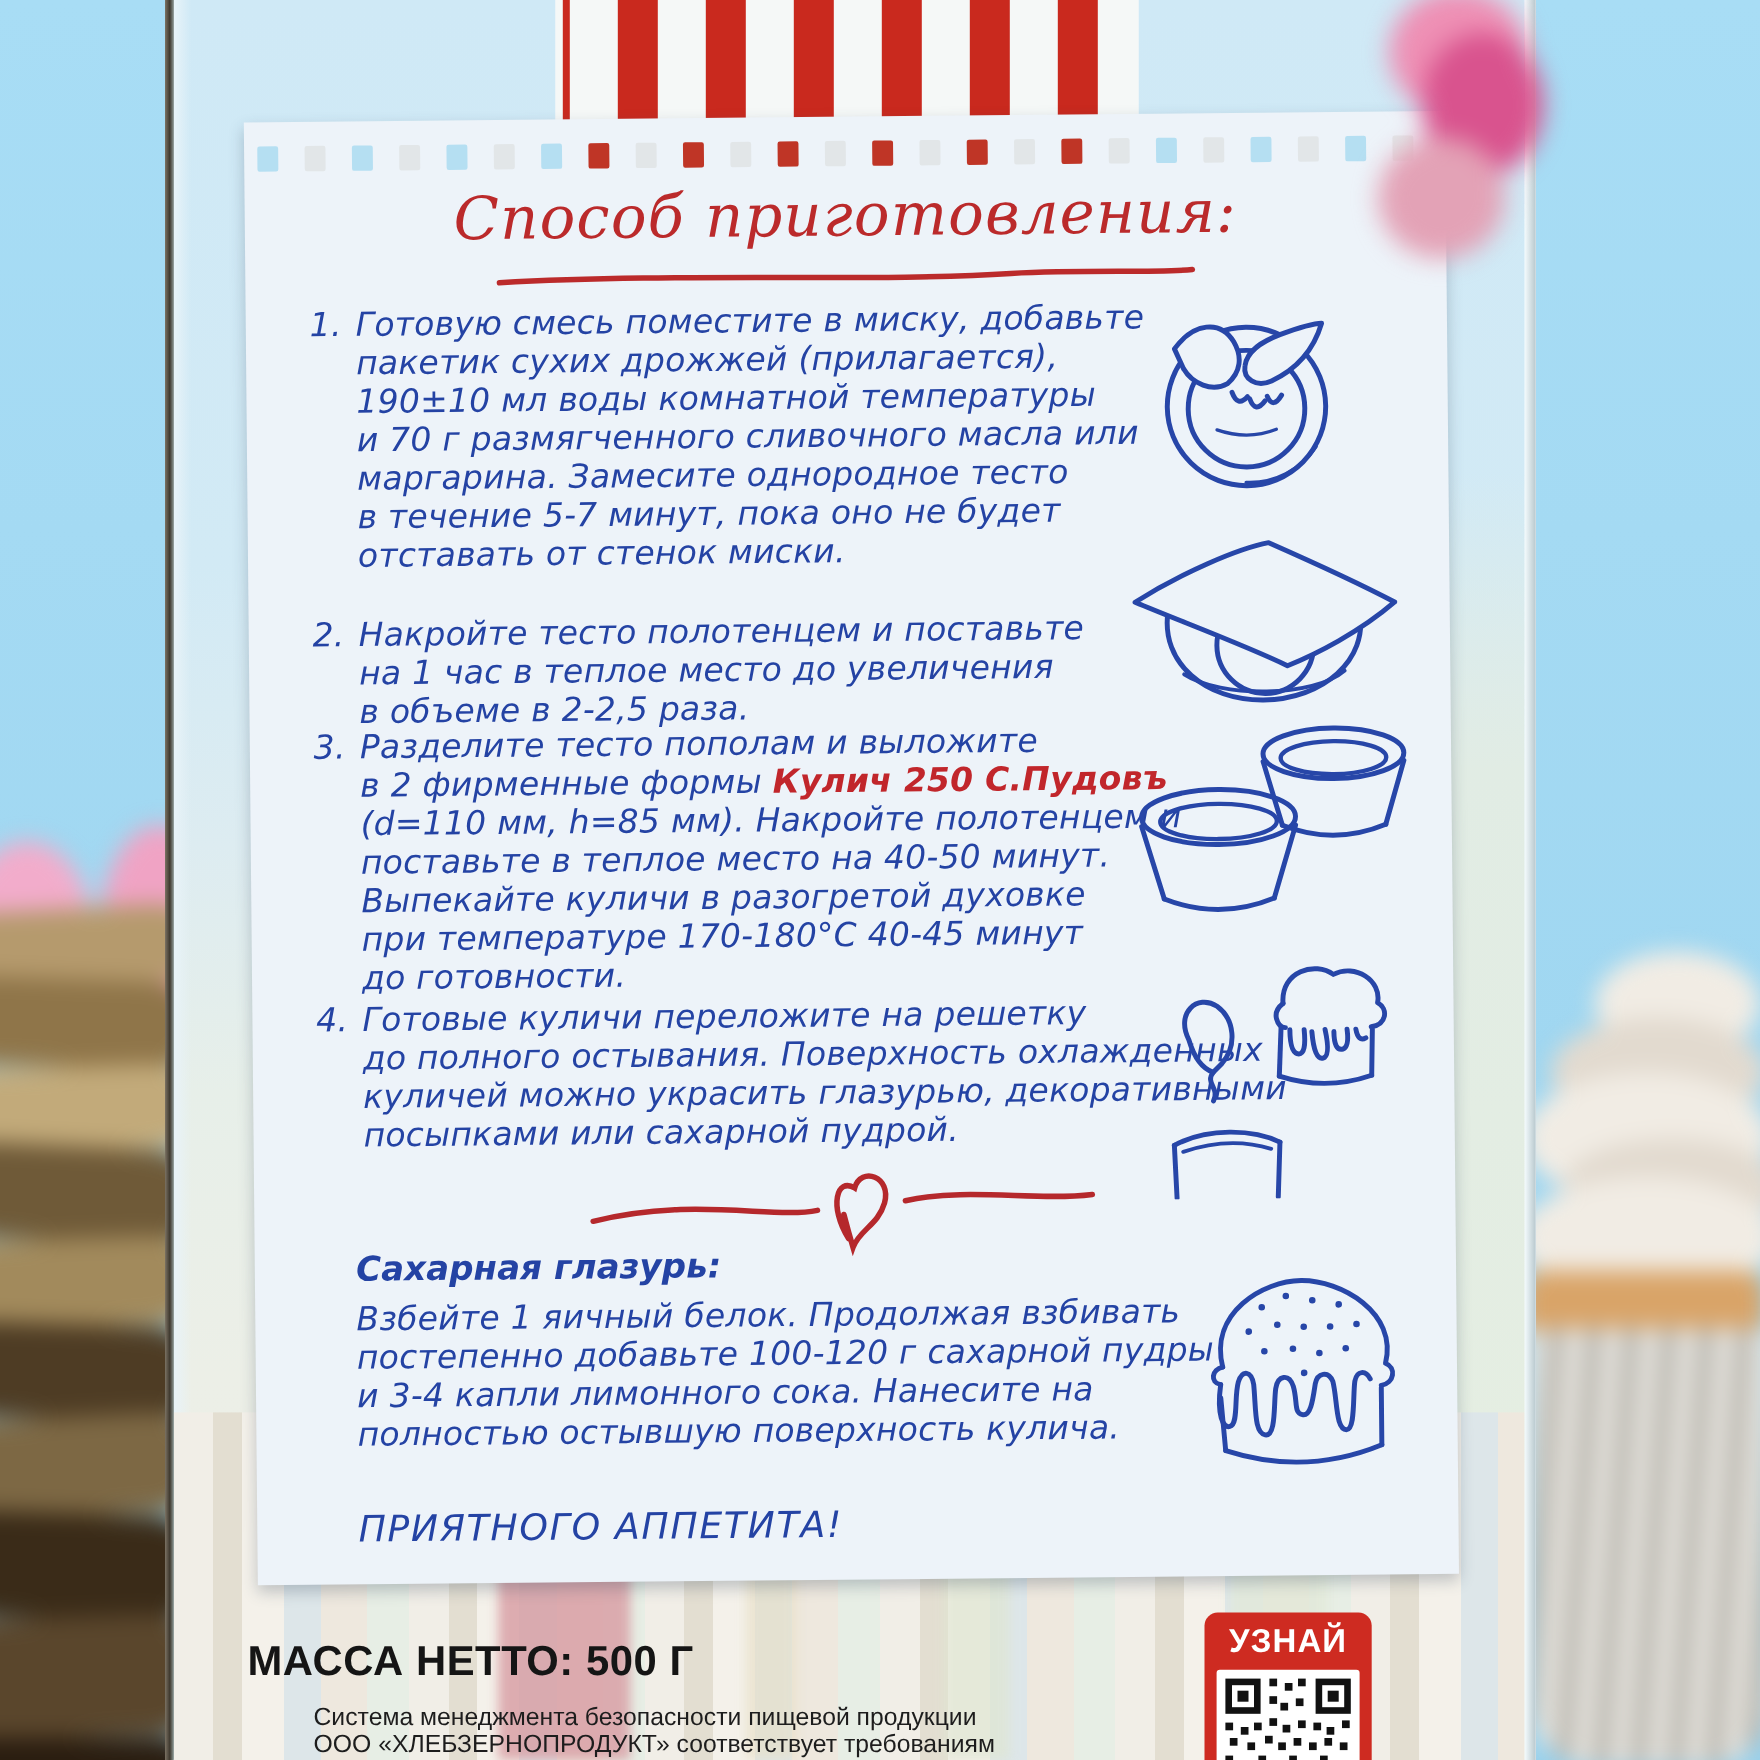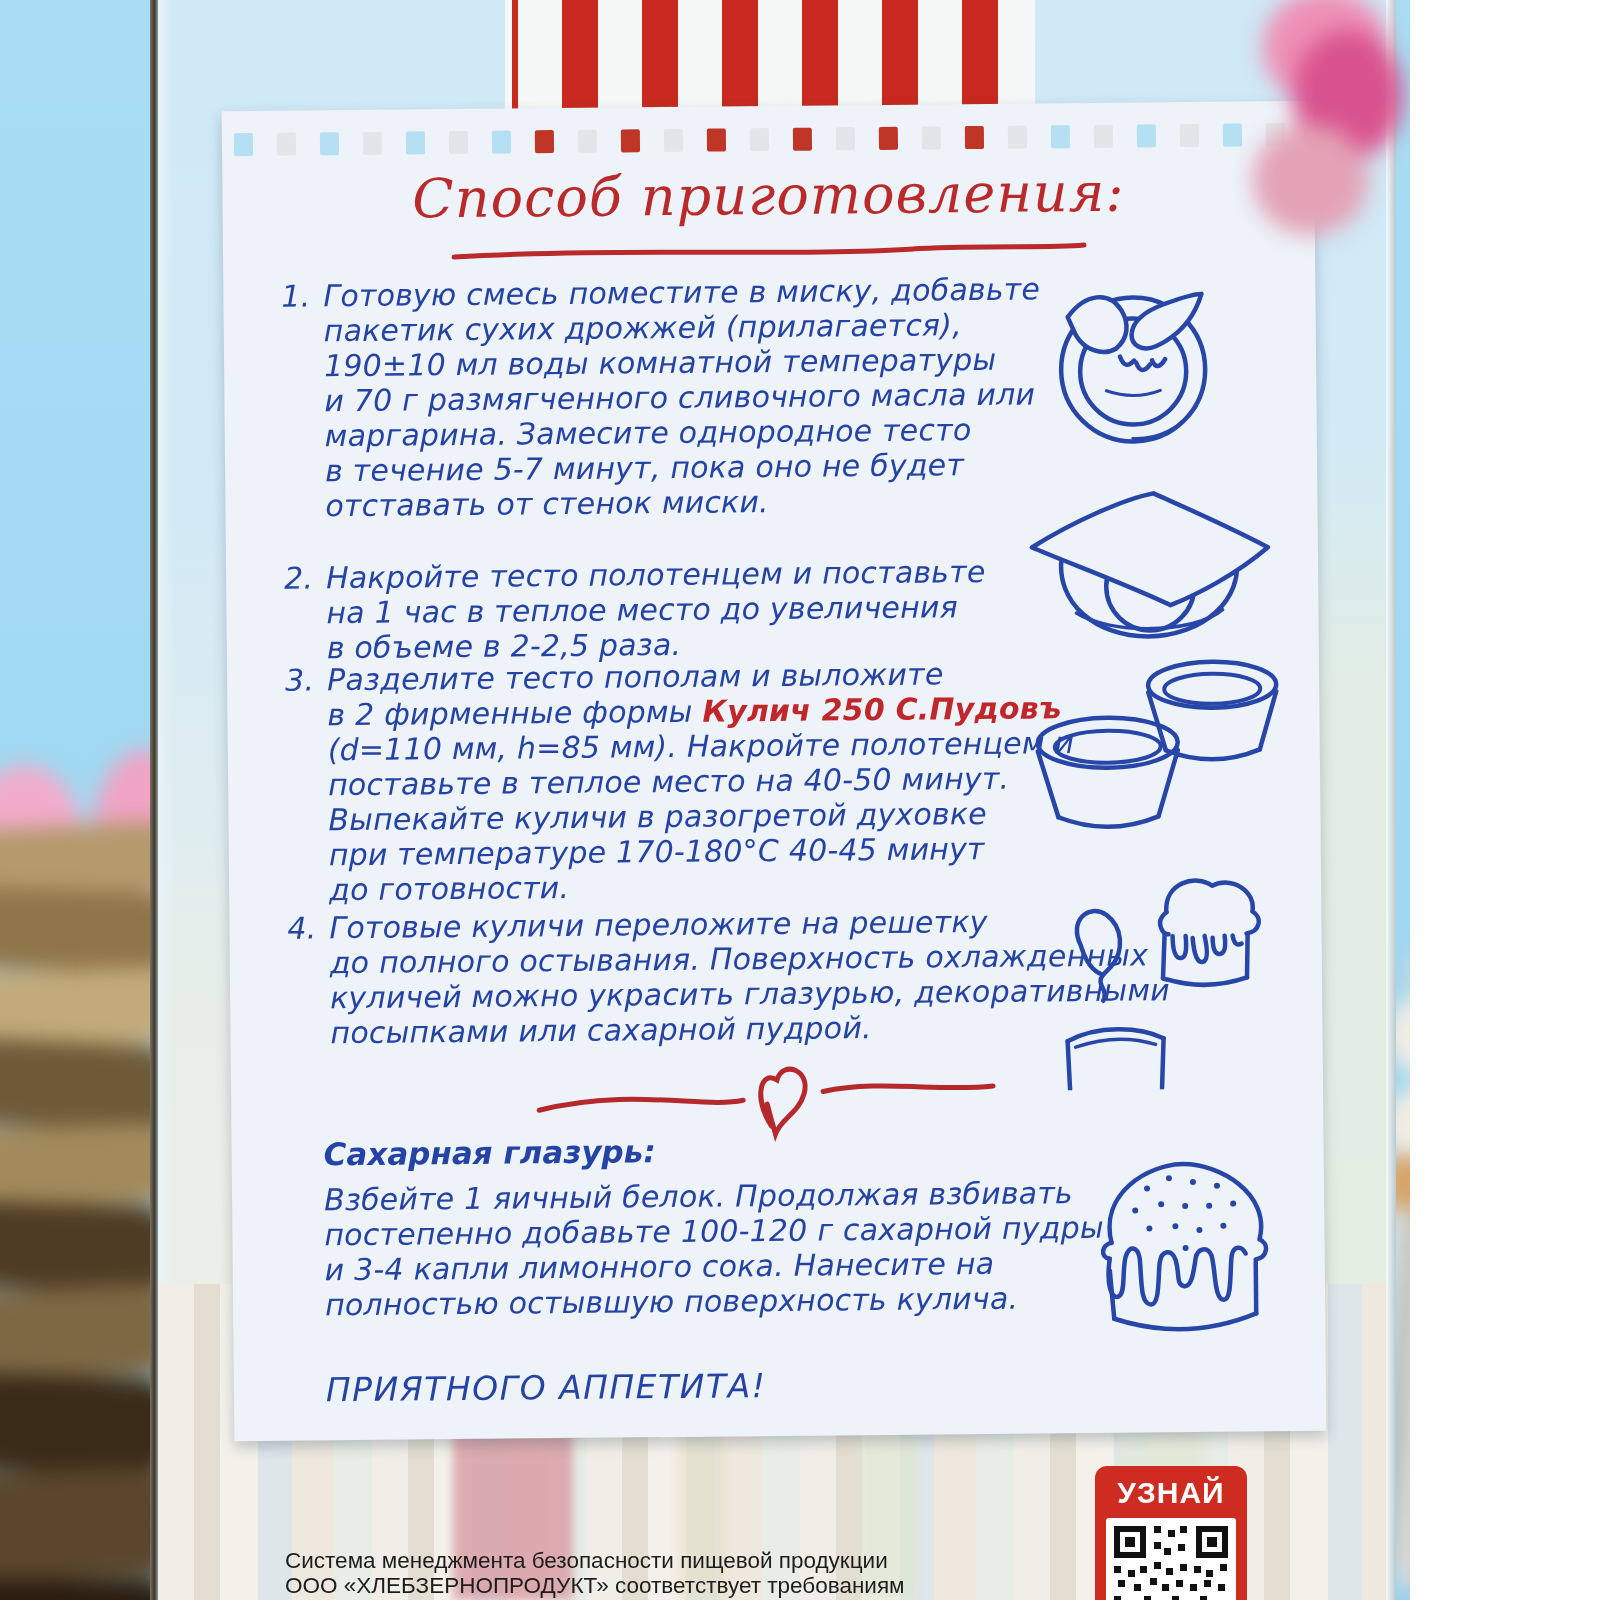--- a/index.html
+++ b/index.html
@@ -1,16 +1,16 @@
 <!DOCTYPE html>
 <html><head>
 <meta charset="utf-8">
 <style>
   html,body{margin:0;padding:0;}
-  .scene{position:relative;width:1410px;height:1600px;overflow:hidden;background:linear-gradient(180deg,#a8ddf5 0%,#a0d7f1 60%,#98d2ee 100%);font-family:"DejaVu Sans",sans-serif;}
+  .scene{position:relative;width:1600px;height:1600px;overflow:hidden;background:linear-gradient(180deg,#a8ddf5 0%,#a0d7f1 60%,#98d2ee 100%);font-family:"DejaVu Sans",sans-serif;}
   .abs{position:absolute;}
   .blurbg{filter:blur(10px);}
   
   .basket{left:-30px;top:820px;width:185px;height:790px;overflow:visible;}
   .bstrip{position:absolute;left:-20px;width:230px;border-radius:40px;}
   .egg{position:absolute;border-radius:50%;}
   
   .cupcake{left:1380px;top:855px;width:225px;height:745px;}
   .cream{position:absolute;background:#f1ece4;border-radius:50%;}
   .cream2{background:#e2dacf;}
@@ -256,20 +256,21 @@
       </svg>
 
       <div class="glaze-head">Сахарная глазурь:</div>
       <div class="glaze-text stext pl">Взбейте 1 яичный белок. Продолжая взбивать
 постепенно добавьте 100-120 г сахарной пудры
 и 3-4 капли лимонного сока. Нанесите на
 полностью остывшую поверхность кулича.</div>
       <div class="appetit">ПРИЯТНОГО АППЕТИТА!</div>
     </div>
 
+    <div class="net-weight">МАССА НЕТТО: 500 Г</div>
     <div class="cert">Система менеджмента безопасности пищевой продукции
 ООО «ХЛЕБЗЕРНОПРОДУКТ» соответствует требованиям
 ISO 22000, ISO/TS 22002-1</div>
 
     <div class="qr-badge">
       <div class="qr-label">УЗНАЙ</div>
       <div class="qr-box">
         <svg width="130" height="108" viewBox="0 0 130 108">
           <g fill="#111111">
             <rect x="8" y="8" width="32" height="32"></rect>

